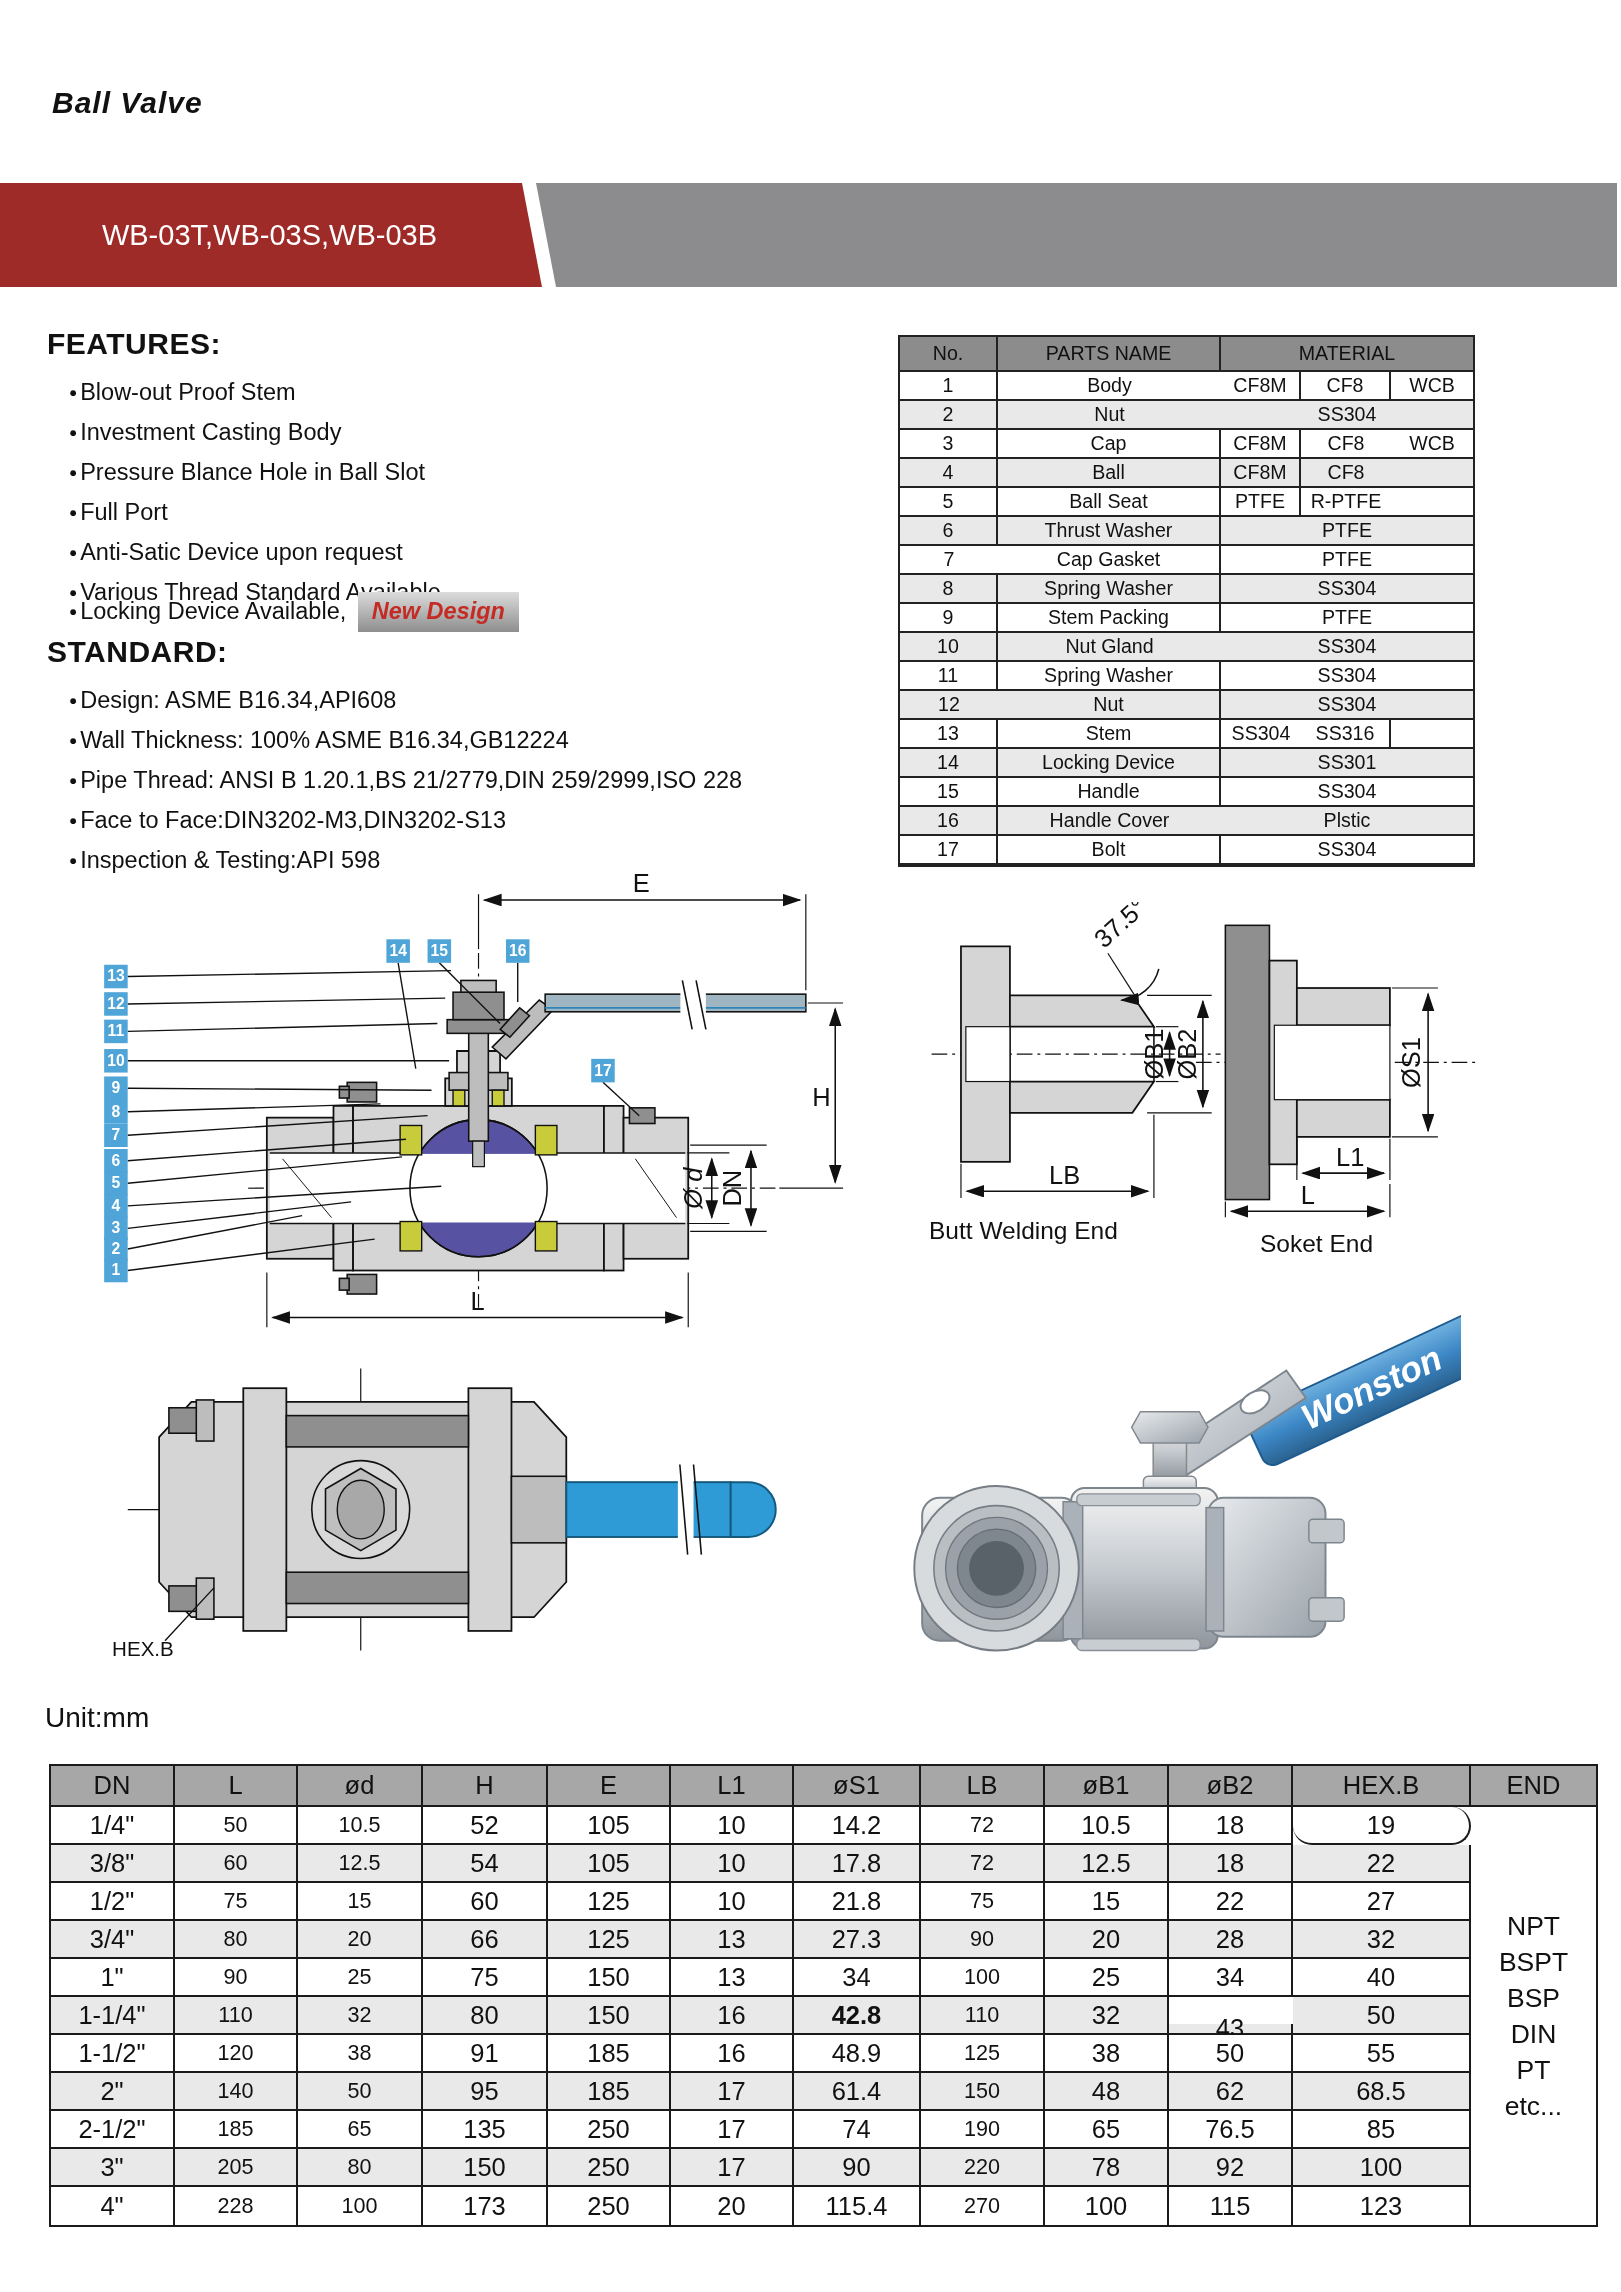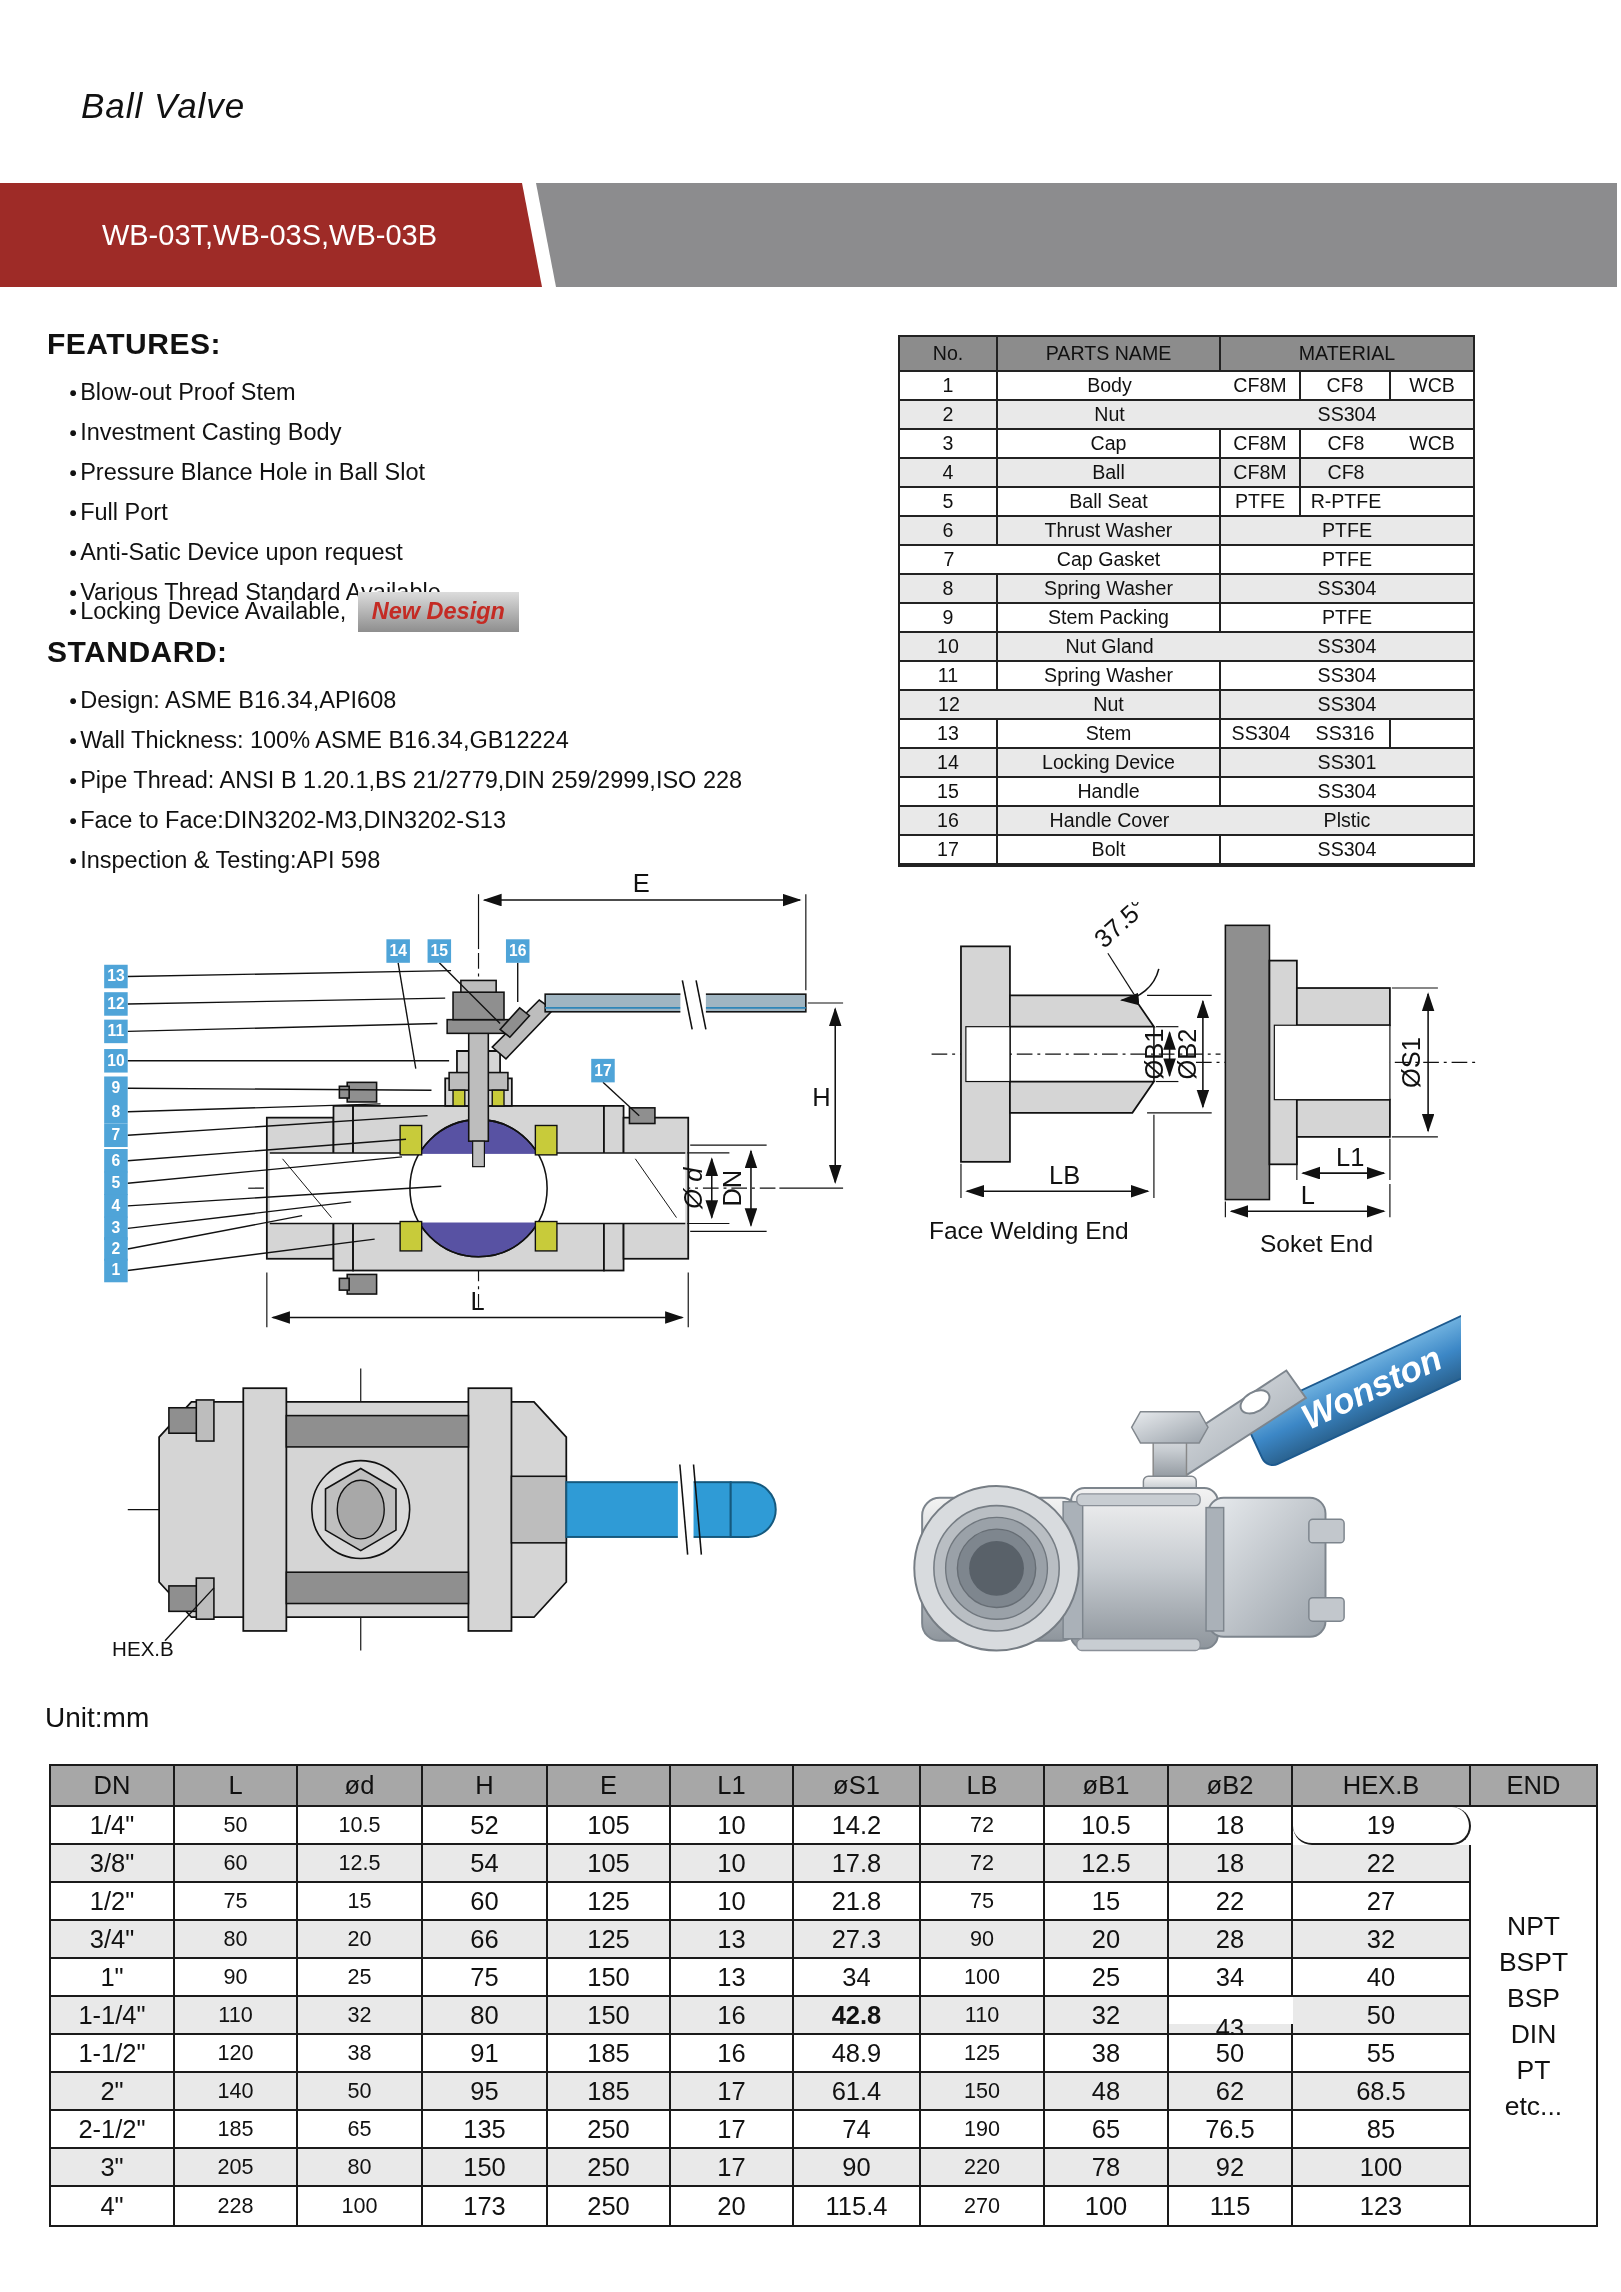--- a/index.html
+++ b/index.html
@@ -1,19 +1,19 @@
 <!DOCTYPE html>
 <html><head>
 <meta charset="utf-8">
 <style>
   html,body{margin:0;padding:0;background:#fff;}
   #page{position:relative;width:1621px;height:2293px;background:#fff;overflow:hidden;
         font-family:"Liberation Sans", sans-serif;color:#111;}
   
-  .page-title{position:absolute;left:81px;top:86px;font-size:35px;font-weight:400;font-style:italic;letter-spacing:1px;}
+  .page-title{position:absolute;left:52px;top:86px;font-size:30px;font-weight:700;font-style:italic;letter-spacing:1px;}
   
   .band{position:absolute;left:0;top:183px;width:1617px;height:104px;}
   .band .red{position:absolute;inset:0;background:#9E2B27;clip-path:polygon(0 0,522px 0,542px 104px,0 104px);}
   .band .gray{position:absolute;inset:0;background:#8C8C8E;clip-path:polygon(536px 0,1617px 0,1617px 104px,556px 104px);}
   .band .model{position:absolute;left:59px;top:0;width:421px;height:104px;display:flex;align-items:center;justify-content:center;
                color:#fff;font-size:29px;}
   .band .btitle{position:absolute;left:810px;top:7.8px;color:#fff;font-size:32px;line-height:45px;}
   
   .sec-head{position:absolute;font-size:30px;font-weight:bold;letter-spacing:0.5px;}
   .blist{position:absolute;font-size:23.5px;line-height:36px;}
@@ -410,21 +410,21 @@
       <line class="dimline" x1="297" y1="101" x2="297" y2="209" marker-start="url(#mB)" marker-end="url(#mB)"></line>
       <text class="dimtext" x="290" y="155" font-size="21" text-anchor="middle" transform="rotate(-90 290 155)">ØB2</text>
     </g>
     <g>
       <line class="ext" x1="50" y1="267" x2="50" y2="302"></line>
       <line class="ext" x1="247" y1="217" x2="247" y2="302"></line>
       <line class="dimline" x1="56" y1="295" x2="241" y2="295" marker-start="url(#mB)" marker-end="url(#mB)"></line>
       <text class="dimtext" x="140" y="288" font-size="22">LB</text>
     </g>
   </svg>
-  <div class="draw-label" style="left:929px;top:1217px;">Face Welding End</div>
+  <div class="draw-label" style="left:929px;top:1217px;">Butt Welding End</div>
 
   <svg style="position:absolute;left:1181px;top:894px;" width="314" height="333" viewBox="0 0 320 340">
     <defs>
       <marker id="mC" markerWidth="12" markerHeight="10" refX="11" refY="4" orient="auto-start-reverse">
         <path d="M0,0 L12,4 L0,8 z" fill="#111"></path>
       </marker>
     </defs>
     <line class="cl" x1="15" y1="172" x2="300" y2="172"></line>
     <g>
       <rect class="dark" x="45" y="32" width="45" height="280" fill="#ABABAB"></rect>

